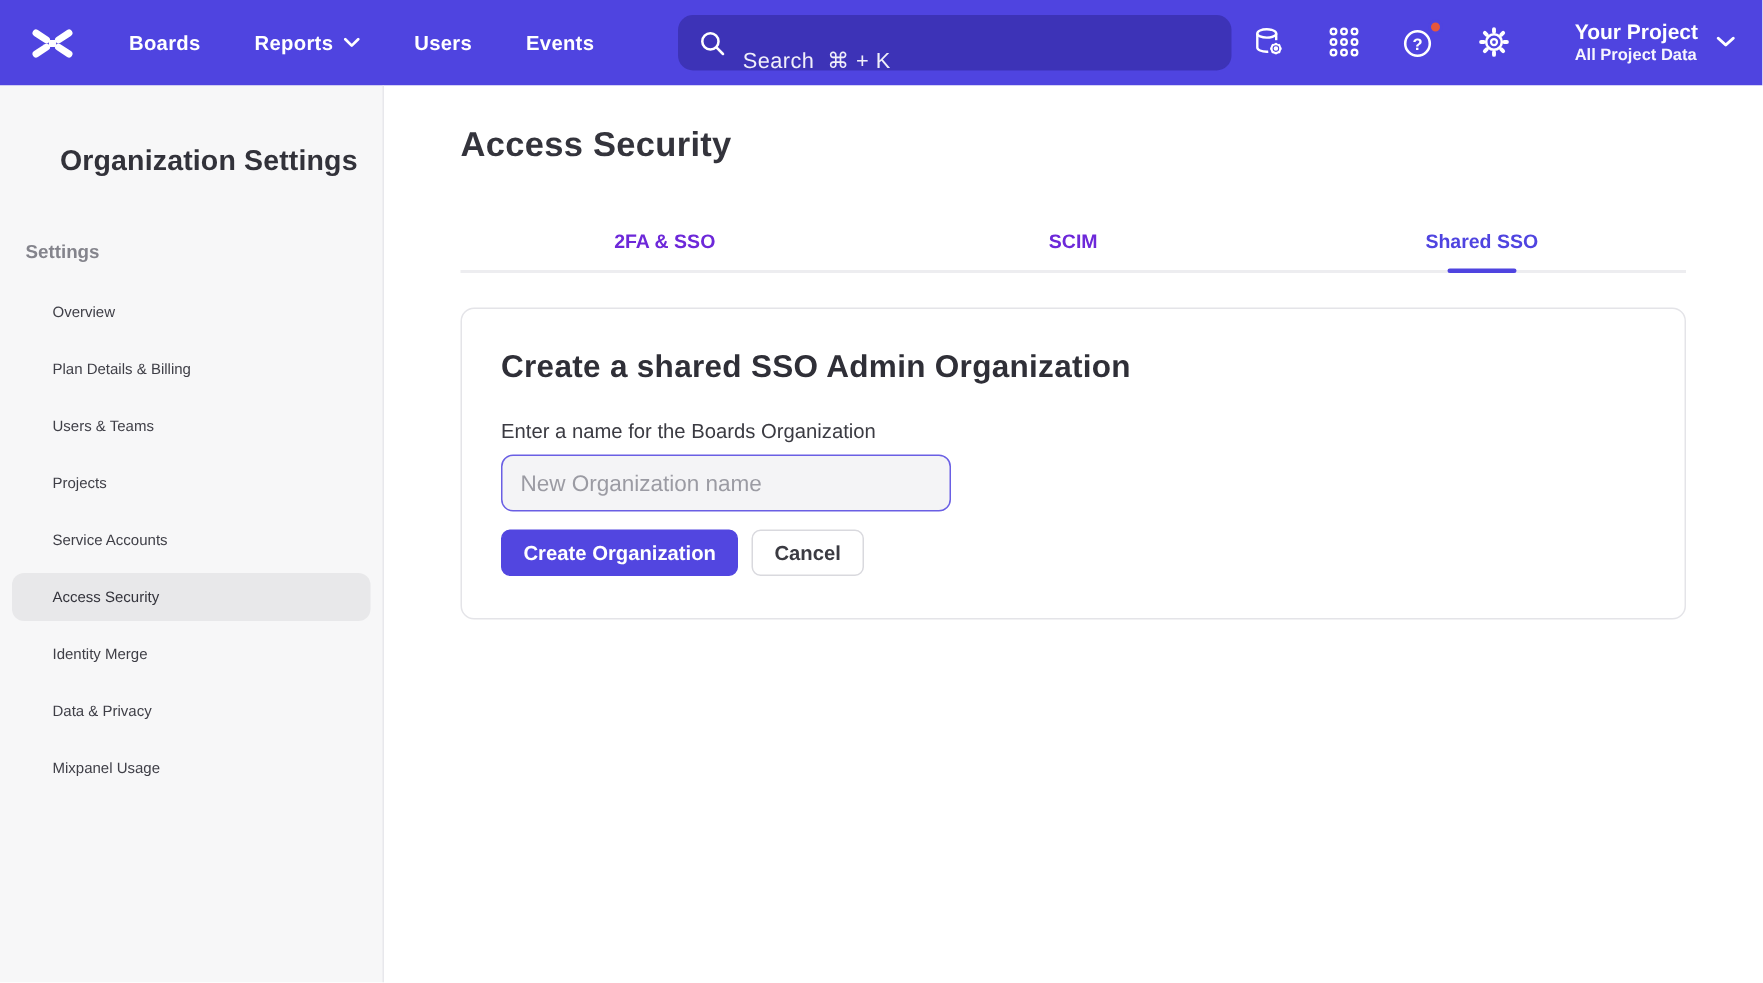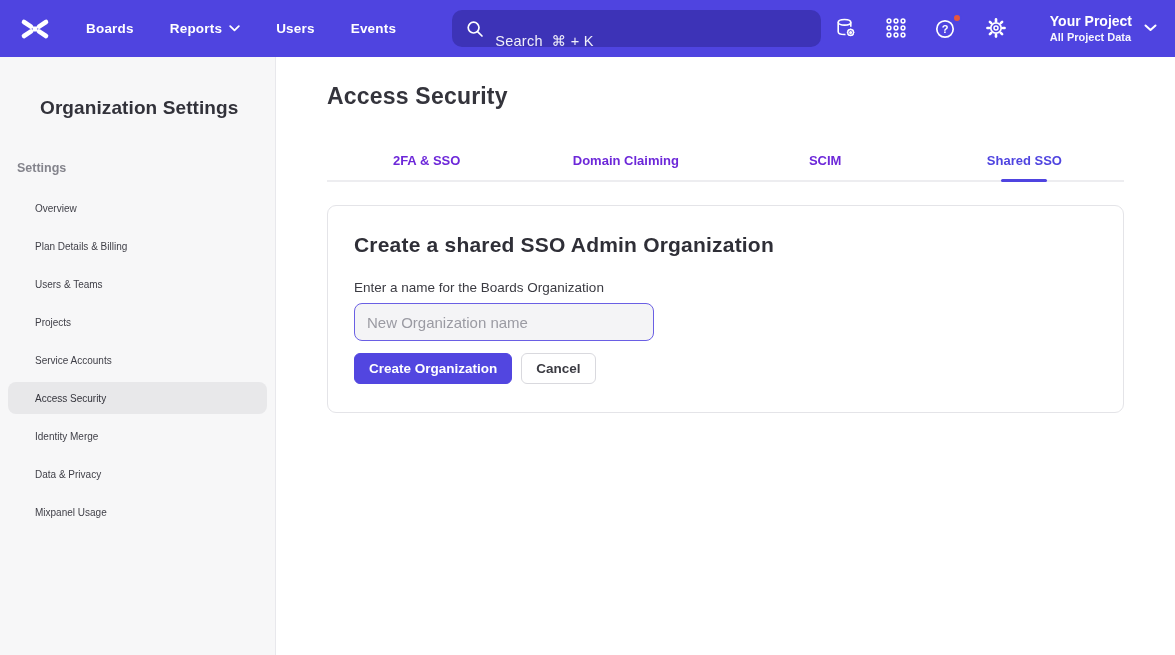--- a/index.html
+++ b/index.html
@@ -27,21 +27,21 @@
   .project-switch { display:flex; align-items:center; gap:12px; margin-left:16px; cursor:pointer; }
   .project-text { text-align:left; }
   .project-name { font-size:14px; font-weight:700; line-height:1.25; }
   .project-sub { font-size:11px; font-weight:700; line-height:1.3; color:rgba(255,255,255,0.95); }
 
   
   .shell { display:flex; height:598px; }
 
   
   .sidebar {
-    width:276px; flex:none; background:#f7f7f8; border-right:1px solid #e8e8ec;
+    width:256px; flex:none; background:#f7f7f8; border-right:1px solid #e8e8ec;
     padding:40px 8px 0 8px;
   }
   .sidebar-title { font-size:19px; font-weight:700; color:#32323a; padding-left:32px; letter-spacing:.1px; }
   .sidebar-section { font-size:12.5px; font-weight:700; color:#84848c; padding-left:9px; margin-top:42px; }
   .side-list { margin-top:17px; }
   .side-item {
     height:32px; margin-bottom:6px; display:flex; align-items:center; padding-left:27px;
     font-size:10px; color:#3f3f47; border-radius:8px; cursor:pointer; white-space:nowrap;text-align:right;
   }
   .side-item.active { background:#e8e8ea; color:#34343c; }
@@ -219,23 +219,20 @@
   </div>
 
   <div class="main">
     <div class="page-title">Access Security</div>
 
     <div class="tabs">
       <div class="tab">
         <span>2FA &amp; SSO</span>
       </div>
       <div class="tab">
-        <span>Domain Claiming</span>
-      </div>
-      <div class="tab">
         <span>SCIM</span>
       </div>
       <div class="tab active">
         <span>Shared SSO</span>
         <span class="tab-underline"></span>
       </div>
     </div>
 
     <div class="card">
       <div class="card-title">Create a shared SSO Admin Organization</div>

